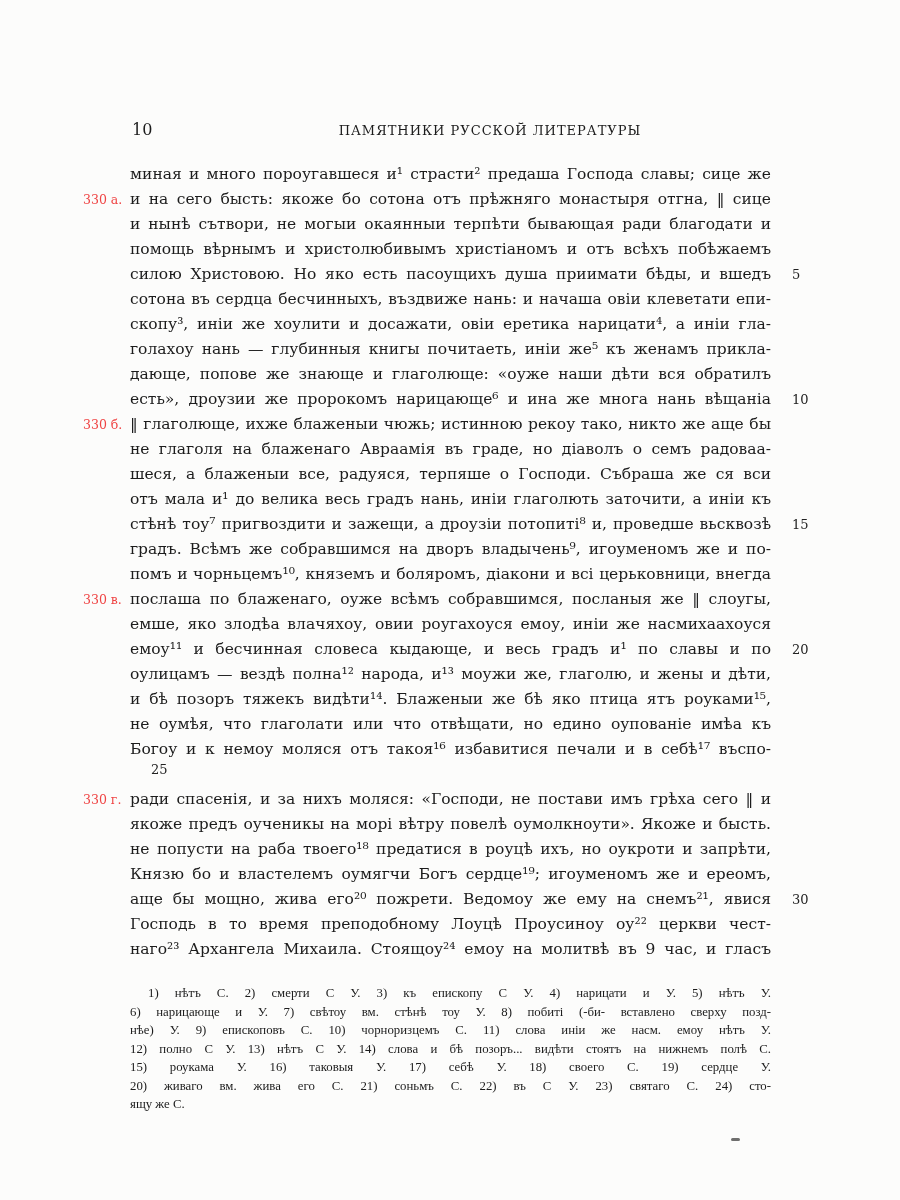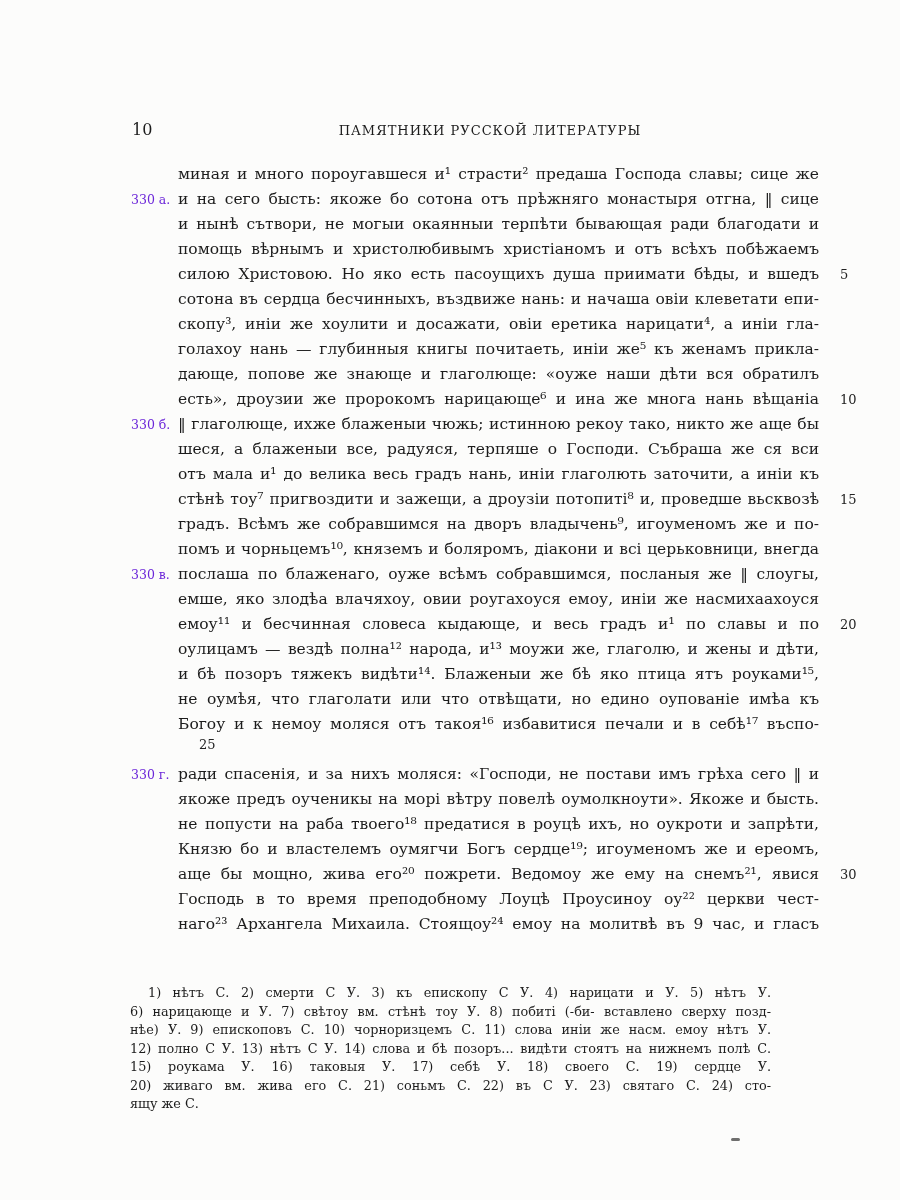--- a/index.html
+++ b/index.html
@@ -16,38 +16,38 @@
   .header { position: absolute; top: 120px; left: 0; width: 900px; height: 22px; }
   .pagenum { position: absolute; left: 132px; top: 0; font-size: 16px; }
   .running-title {
     position: absolute; left: 0; top: 3px; width: 900px;
     text-align: center; font-size: 13px; letter-spacing: 1px; padding-left: 40px;
   }
   .body-text { position: absolute; top: 162px; left: 0; width: 900px; }
   .line-row { display: flex; align-items: baseline; height: 25px; }
   .margin-note {
     flex: 0 0 130px; box-sizing: border-box; padding-left: 83px;
-    font-size: 12.5px; white-space: nowrap; color: #6d28d9; margin-left: 48px;
+    font-size: 12.5px; white-space: nowrap; color: #ef4444;
   }
   .line-text {
     flex: 0 0 641px; height: 25px; overflow: hidden;
     font-size: 15.5px; line-height: 25px;
     text-align: justify; text-align-last: justify;
   }
   .line-number {
     flex: 0 0 70px; box-sizing: border-box; padding-left: 21px;
     font-size: 13px; color: #222;
   }
   .footnotes {
     position: absolute; top: 984px; left: 130px; width: 641px;
     font-size: 12.8px; line-height: 18.5px;
   }
   .footnote-line {
     height: 18.5px; overflow: hidden;
-    text-align: justify; text-align-last: justify;
+    text-align: justify; text-align-last: justify; font-family: Liberation Serif, serif;
   }
   .footnote-line:first-child { text-indent: 18px; }
   .footnote-line:last-child { text-align-last: left; }
   .artifact {
     position: absolute; left: 731px; top: 1138px;
     width: 9px; height: 3px; background: #4a4a4a;
     border-radius: 2px; opacity: 0.8;
   }
 </style>
 </head>
@@ -105,20 +105,25 @@
         <span class="line-number"></span>
       </div>
       <div class="line-row">
         <span class="margin-note"></span>
         <span class="line-text">есть», дроузии же пророкомъ нарицающе⁶ и ина же многа нань вѣщаніа</span>
         <span class="line-number">10</span>
       </div>
       <div class="line-row">
         <span class="margin-note">330 б.</span>
         <span class="line-text">‖ глаголюще, ихже блаженыи чюжь; истинною рекоу тако, никто же аще бы</span>
+        <span class="line-number"></span>
+      </div>
+      <div class="line-row">
+        <span class="margin-note"></span>
+        <span class="line-text">не глаголя на блаженаго Авраамія въ граде, но діаволъ о семъ радоваа-</span>
         <span class="line-number"></span>
       </div>
       <div class="line-row">
         <span class="margin-note"></span>
         <span class="line-text">шеся, а блаженыи все, радуяся, терпяше о Господи. Събраша же ся вси</span>
         <span class="line-number"></span>
       </div>
       <div class="line-row">
         <span class="margin-note"></span>
         <span class="line-text">отъ мала и¹ до велика весь градъ нань, иніи глаголють заточити, а иніи къ</span>

